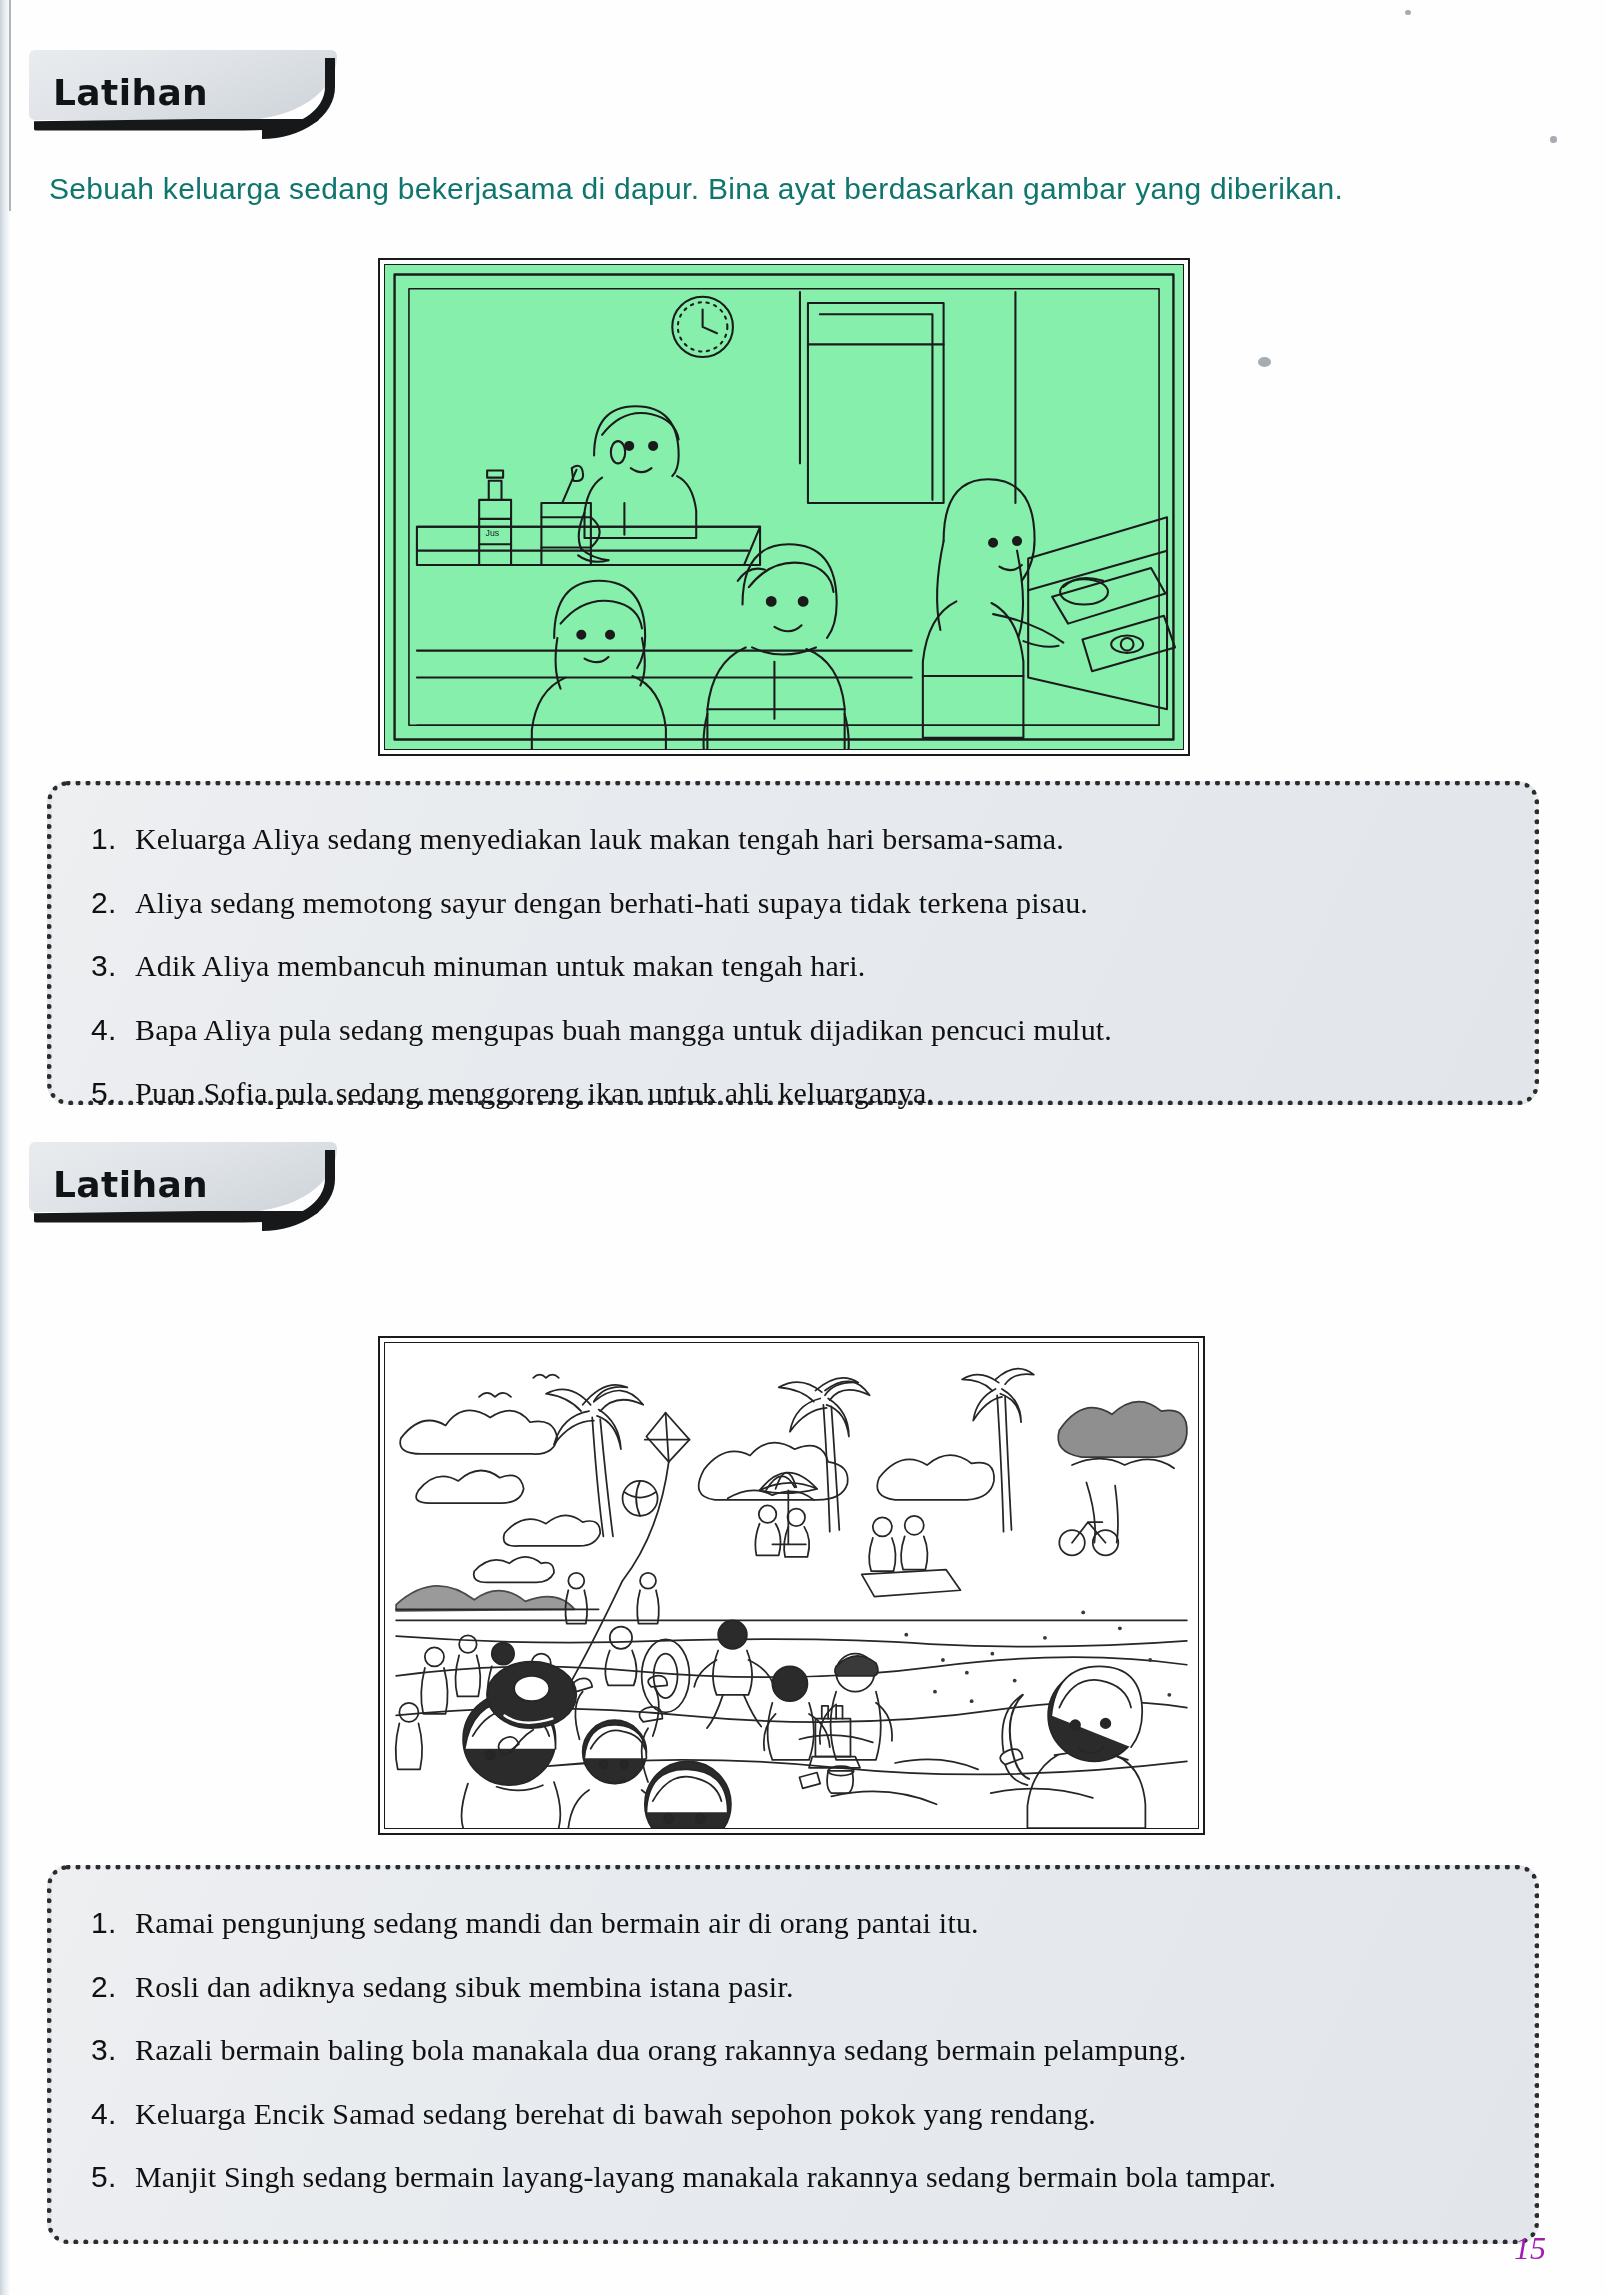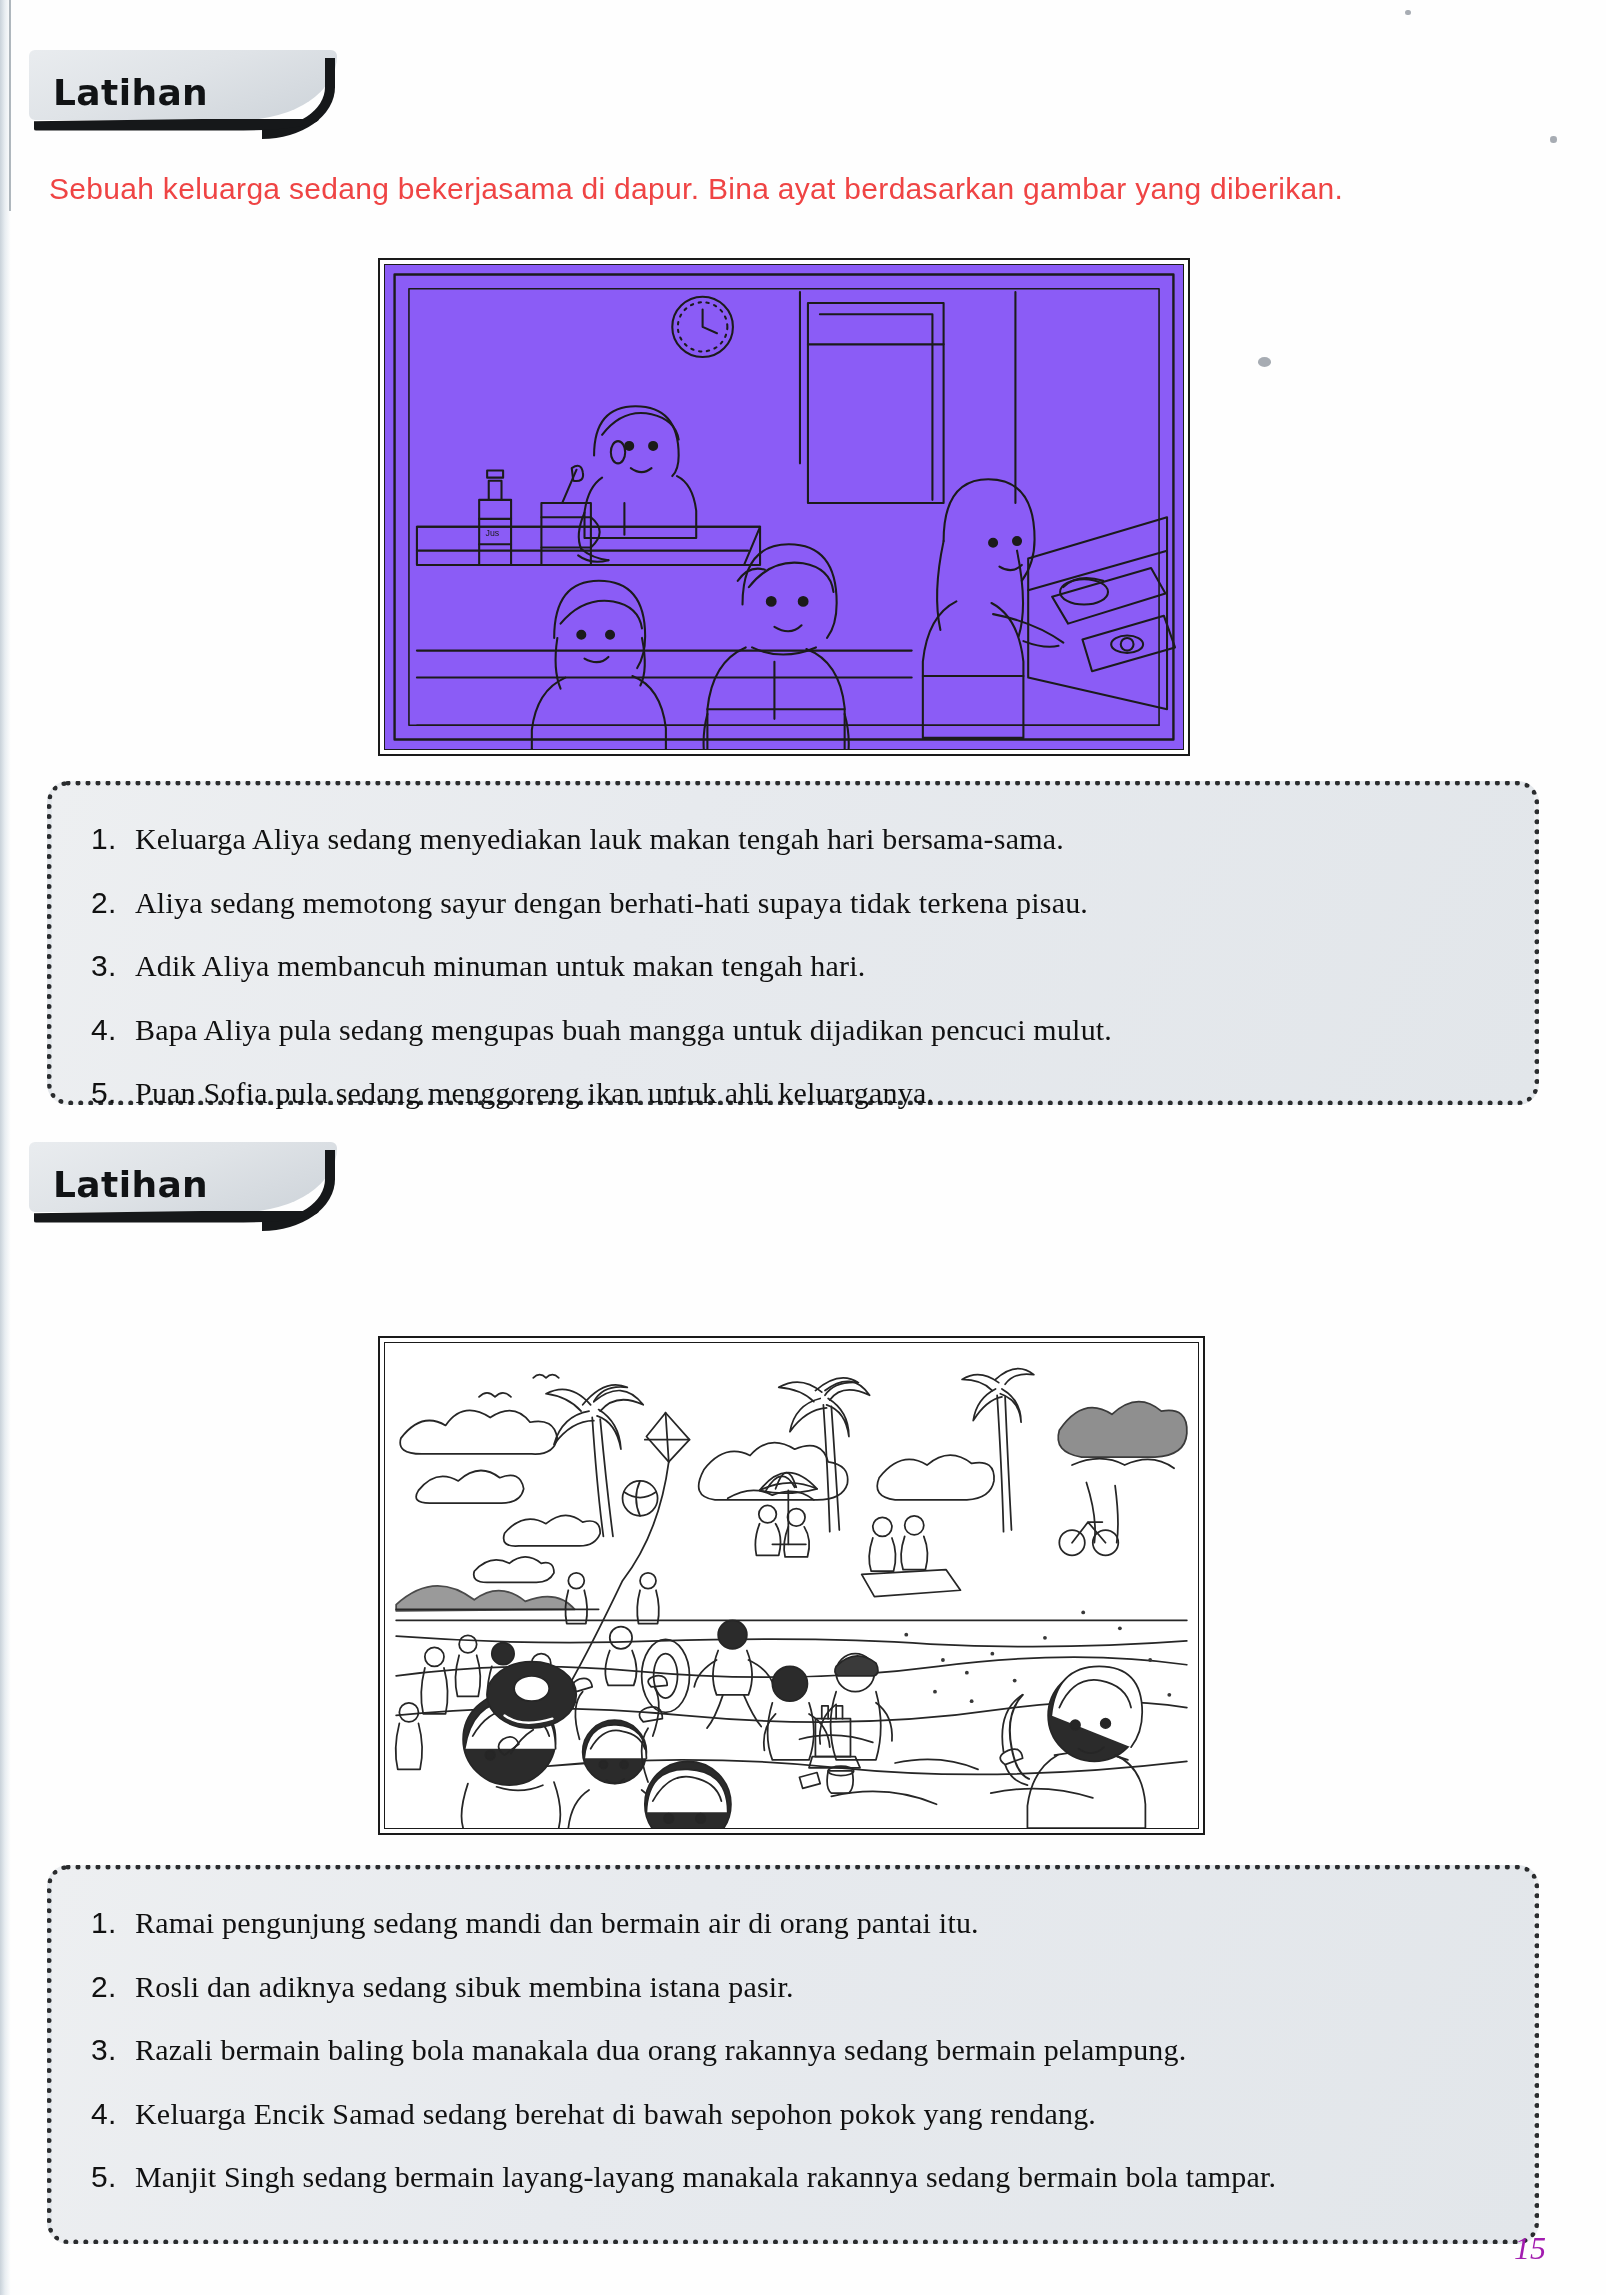--- a/index.html
+++ b/index.html
@@ -87,40 +87,40 @@
     color: #111315;
     font-family: "DejaVu Sans", sans-serif;
   }
 
   
   .intro {
     position: absolute;
     font-size: 30px;
     line-height: 1.55;
     text-align: justify;
-    color: #ef4444;
+    color: #0f766e;
     letter-spacing: 0.3px;
   }
 
   
   .illus {
     position: absolute;
     border: 2.4px solid #1a1a1a;
     background: #ffffff;
     box-sizing: border-box;
     padding: 4px;
   }
   .illus-inner {
     width: 100%;
     height: 100%;
     border: 1.6px solid #1a1a1a;
     box-sizing: border-box;
     position: relative;
     overflow: hidden;
-    background: #8b5cf6;
+    background: #86efac;
   }
   .illus svg { display: block; width: 100%; height: 100%; }
 
   
   .answer-box {
     position: absolute;
     border: 5.7px dotted #2a2c2e;
     border-radius: 21px;
     background: linear-gradient(115deg, #edeff1 0%, #e7eaee 40%, #e2e6ea 100%);
     box-sizing: border-box;

